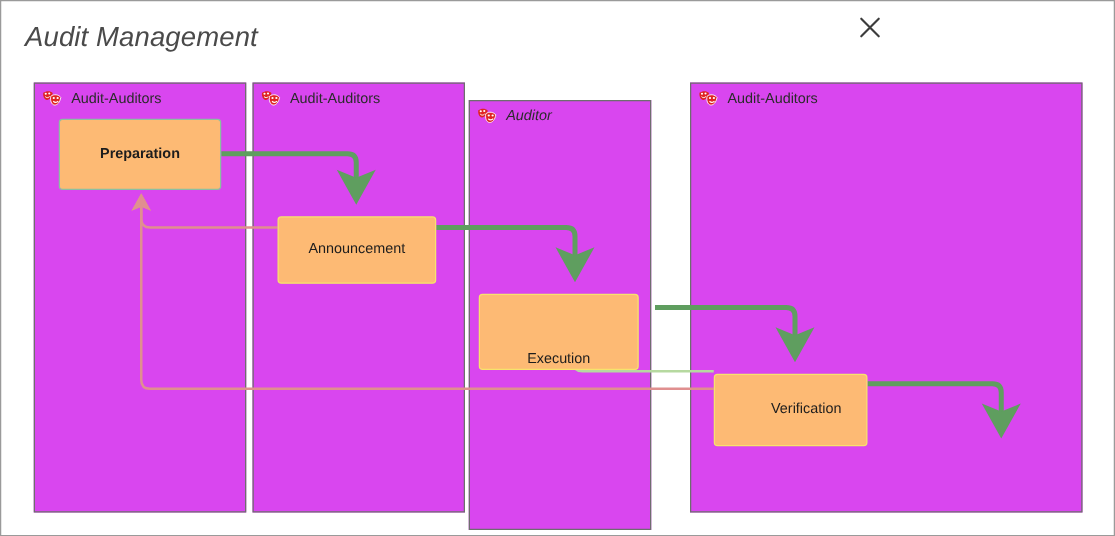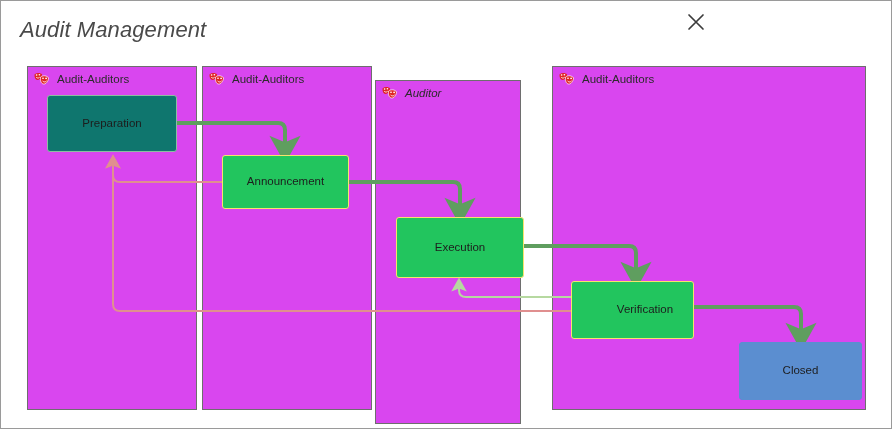--- a/index.html
+++ b/index.html
@@ -83,22 +83,22 @@
     box-sizing: border-box;
     display: flex;
     align-items: center;
     justify-content: center;
     font-size: 11.5px;
     color: #1d1d1d;
     border-radius: 3px;
     text-align: center;
     line-height: 1.2;
   }
-  .node-green  { background: #0f766e; border: 1px solid #8bbfa1; }
-  .node-yellow { background: #22c55e; border: 1px solid #f7e36c; }
+  .node-green  { background: #fdba74; border: 1px solid #8bbfa1; font-weight: bold; }
+  .node-yellow { background: #fdba74; border: 1px solid #f7e36c; margin-top: 18px; }
   .node-blue   { background: #5b8ed0; border: 1px solid #5b8ed0; }
 
   #edges {
     position: absolute;
     left: 0; top: 0;
     width: 892px;
     height: 429px;
     pointer-events: none;
   }
 </style>
@@ -211,26 +211,23 @@
     </svg>
 
     <div class="node node-green" style="left:46px;top:94px;width:130px;height:57px;">
       <span>Preparation</span>
     </div>
 
     <div class="node node-yellow" style="left:221px;top:154px;width:127px;height:54px;">
       <span>Announcement</span>
     </div>
 
-    <div class="node node-yellow" style="left:395px;top:216px;width:128px;height:61px;">
+    <div class="node node-yellow" style="left:382px;top:216px;width:128px;height:61px;align-items:flex-end;">
       <span>Execution</span>
     </div>
 
     <div class="node node-yellow" style="left:570px;top:280px;width:123px;height:58px;padding-left:25px;">
       <span>Verification</span>
     </div>
 
-    <div class="node node-blue" style="left:738px;top:341px;width:123px;height:58px;">
-      <span>Closed</span>
-    </div>
 
   </div>
 </div>
 
 </body></html>

